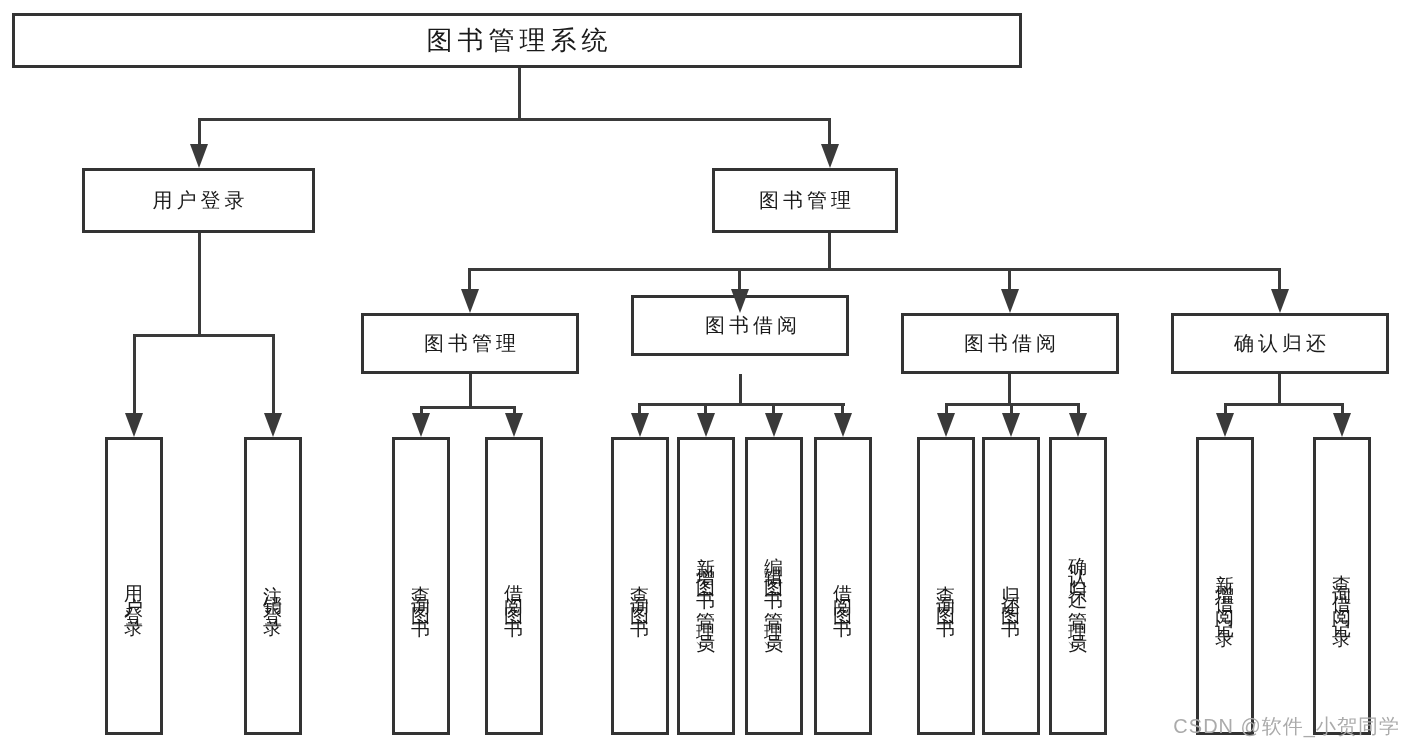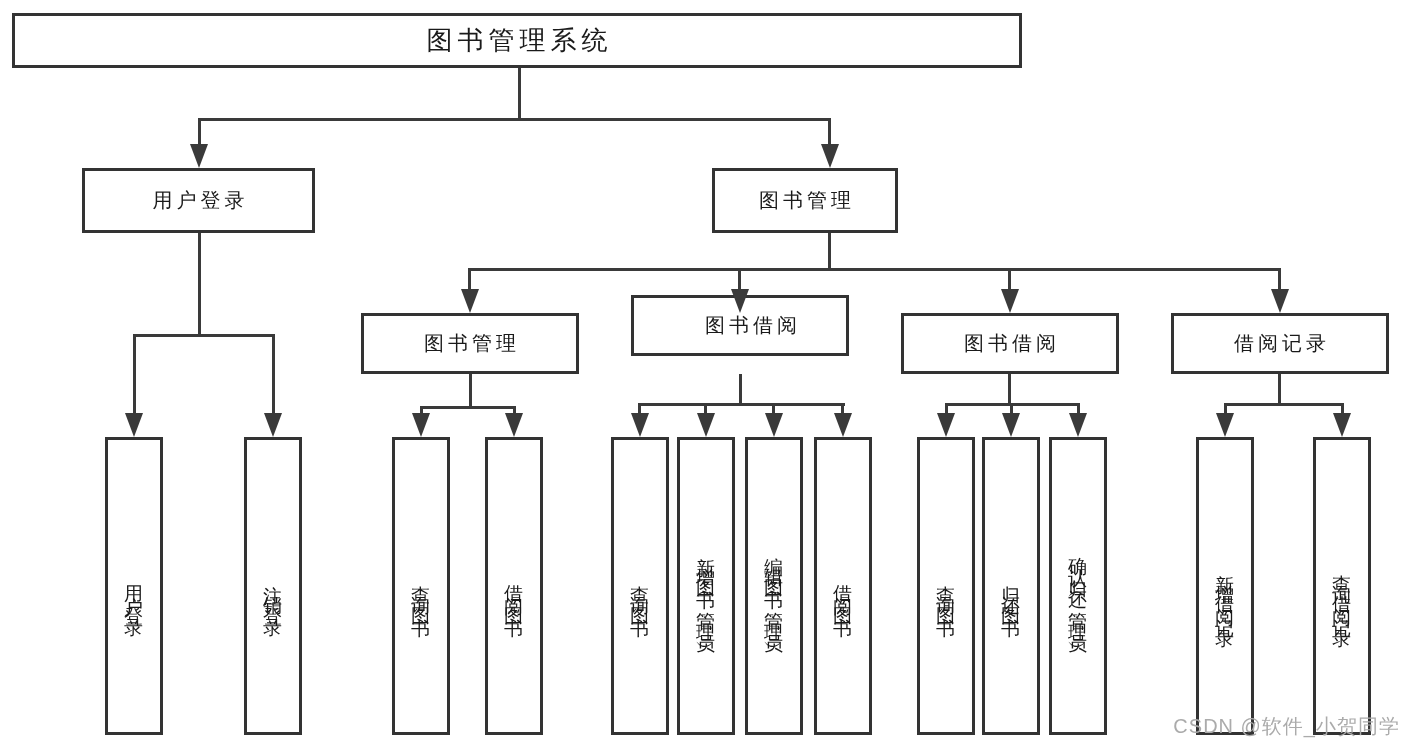--- a/index.html
+++ b/index.html
@@ -66,21 +66,21 @@
   <div class="node h" style="left:361px;top:313px;width:218px;height:61px;">
     <span class="lbl">图书管理</span>
   </div>
   <div class="node h" style="left:631px;top:295px;width:218px;height:61px;padding-left:22px;">
     <span class="lbl">图书借阅</span>
   </div>
   <div class="node h" style="left:901px;top:313px;width:218px;height:61px;">
     <span class="lbl">图书借阅</span>
   </div>
   <div class="node h" style="left:1171px;top:313px;width:218px;height:61px;">
-    <span class="lbl">借阅记录</span>
+    <span class="lbl">确认归还</span>
   </div>
 
   <div class="node v" style="left:105px;top:437px;width:58px;height:298px;">
     <span class="lbl">用户登录</span>
   </div>
   <div class="node v" style="left:244px;top:437px;width:58px;height:298px;">
     <span class="lbl">注销登录</span>
   </div>
 
   <div class="node v" style="left:392px;top:437px;width:58px;height:298px;">

